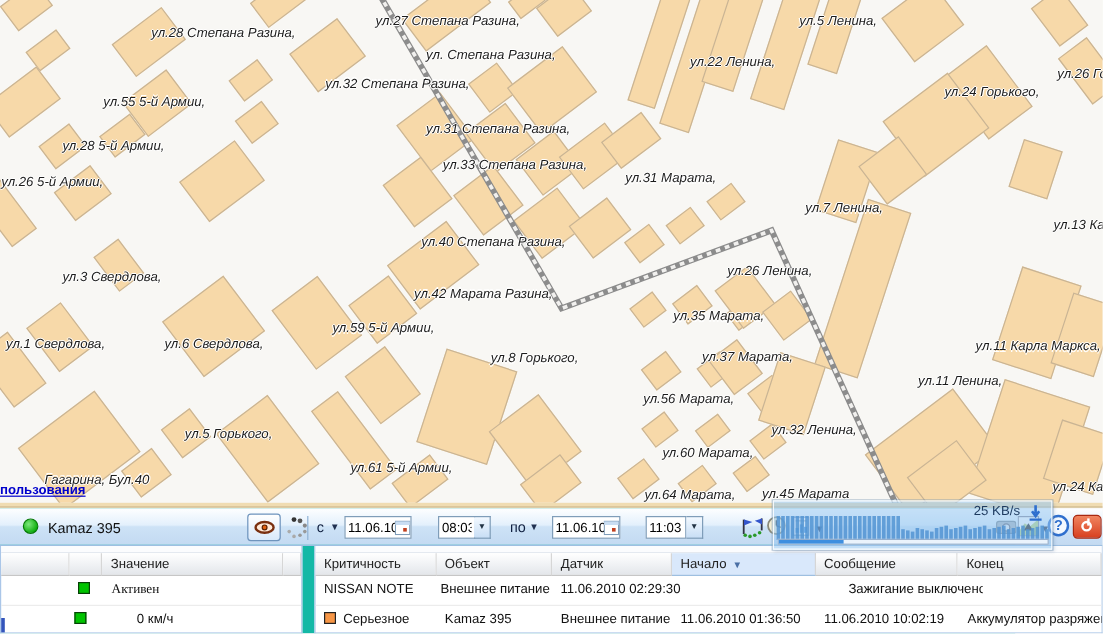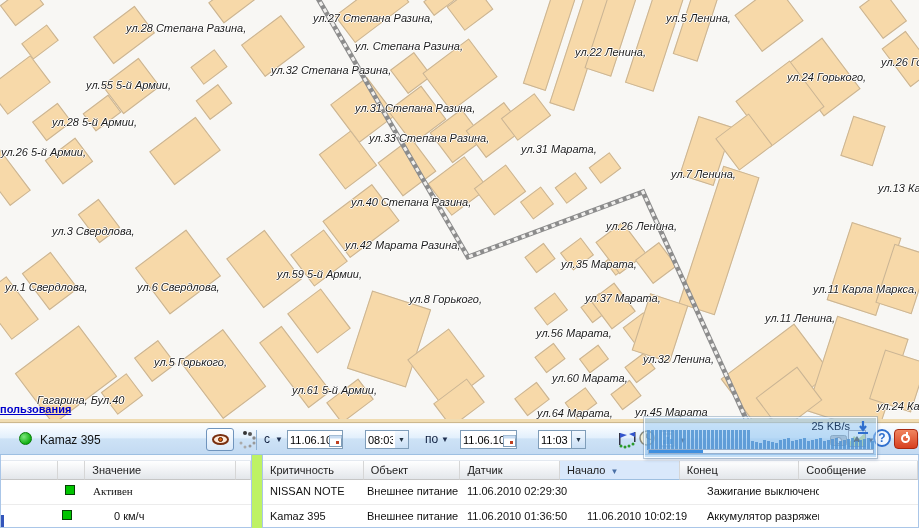--- a/index.html
+++ b/index.html
@@ -11,21 +11,21 @@
   .bld { position:absolute; background:#f7d9a9; border:1px solid #c9b494; }
   .rail { position:absolute; left:0; top:0; }
   .maplabel { position:absolute; font-size:11px; font-style:italic; color:#1c1c1c; white-space:nowrap;
     text-shadow:1px 0 0 #fff,-1px 0 0 #fff,0 1px 0 #fff,0 -1px 0 #fff; }
   .maplink { position:absolute; left:0; top:403px; font-size:11px; font-weight:bold; color:#0000cc;
     text-decoration:underline; cursor:pointer; }
 
   .tanstrip { position:absolute; left:0; top:419px; width:919px; height:4px; background:#f0dcb2; border-bottom:1px solid #cdb88e; }
 
   
-  .panel { position:absolute; left:0; top:424px; width:846px; height:104px; background:#bef264; }
+  .panel { position:absolute; left:0; top:424px; width:846px; height:104px; background:#14b8a6; }
   .toolbar { position:relative; width:919px; height:31px;
     background:linear-gradient(#fdfeff,#e3f0fc 45%,#cde2f6 50%,#c3daf2); border-bottom:1px solid #9dbfe2; }
   .tb { position:absolute; top:0; }
   .vcircle { width:13px; height:13px; border-radius:50%; background:radial-gradient(circle at 35% 35%, #7ce87c, #12b012 70%); border:1px solid #067a06; }
   .vname { font-size:12px; color:#111; }
   .btn { border:1px solid #6f94bd; border-radius:3px; background:linear-gradient(#ffffff,#d9e9fa); display:flex; align-items:center; justify-content:center; }
   .eyeouter { width:17px; height:11px; border:2px solid #7a3010; border-radius:50%; background:#ffe9d8; position:relative; }
   .eyeouter i { position:absolute; left:4px; top:1px; width:5px; height:5px; border-radius:50%; background:#e06010; border:1px solid #5a2000; }
   .vsep { width:1px; height:20px; background:#8fb1d4; }
   .ddlabel { font-size:12px; color:#102040; }
@@ -331,32 +331,33 @@
             </div>
           </div>
       </div>
       <div class="gridtbl" style="left:262px; width:657px;">
         <div class="tstrip"></div>
         <div class="hrow" id="events-head">
             <div class="hcell" style="width: 101px;">Критичность</div>
             <div class="hcell" style="width: 97px;">Объект</div>
             <div class="hcell" style="width: 100px;">Датчик</div>
             <div class="hcell sorted" style="width: 120px;">Начало<span class="sortarr">▼</span></div>
+            <div class="hcell" style="width: 119px;">Сообщение</div>
             <div class="hcell" style="width: 120px;">Конец</div>
-            <div class="hcell" style="width: 119px;">Сообщение</div>
           </div>
         <div id="events-rows">
             <div class="drow">
               <div class="dcell" style="width: 97px;">NISSAN NOTE</div>
               <div class="dcell" style="width: 100px;">Внешнее питание</div>
               <div class="dcell" style="width: 120px;">11.06.2010 02:29:30</div>
               <div class="dcell" style="width: 120px;"></div>
               <div class="dcell" style="width: 119px;">Зажигание выключено</div>
             </div>
             <div class="drow">
+              <div class="dcell" style="width: 101px;"><span class="sq" style="background: rgb(247, 150, 70);"></span>Серьезное</div>
               <div class="dcell" style="width: 97px;">Kamaz 395</div>
               <div class="dcell" style="width: 100px;">Внешнее питание</div>
               <div class="dcell" style="width: 120px;">11.06.2010 01:36:50</div>
               <div class="dcell" style="width: 120px;">11.06.2010 10:02:19</div>
               <div class="dcell" style="width: 119px;">Аккумулятор разряжен</div>
             </div>
           </div>
       </div>
     </div>
   </div>

